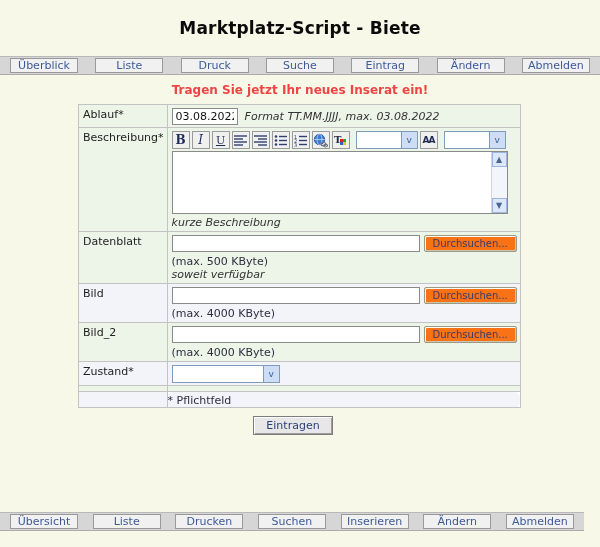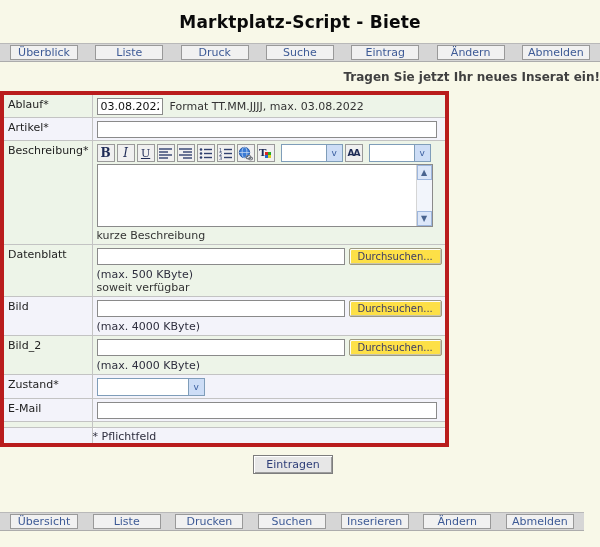--- a/index.html
+++ b/index.html
@@ -5,70 +5,70 @@
   * { box-sizing: border-box; margin: 0; padding: 0; }
   html,body { width:600px; height:547px; }
   body {
     position: relative;
     background: #f8f8e8;
     font-family: "DejaVu Sans", "Liberation Sans", sans-serif;
     font-size: 11px;
     color: #1c1c1c;
     overflow: hidden;
   }
-  .titlebar { height:43px; display:flex; align-items:center; justify-content:center; }
+  .titlebar { height:56px; display:flex; align-items:center; justify-content:center; }
   .page-title { font-size:17px; font-weight:bold; color:#0a0a0a; letter-spacing:0.2px; }
 
   .navbar {
     height:19px; background:#d6d6d6;
     border-top:1px solid #b9b9b9; border-bottom:1px solid #acacac;
     display:flex; align-items:center; justify-content:space-between;
     padding:0 10px;
   }
   .navbtn {
     display:block; width:68px; height:15px; line-height:13px;
     background:#f1f1f1; border:1px solid #999;
     color:#3d5a96; font-size:11px; text-align:center; cursor:pointer;
     font-family:"DejaVu Sans", sans-serif;
   }
 
   .form-heading {
-    text-align:right; margin:8px 0 7px;
-    font-weight:bold; font-size:12px; color:#404040;
+    text-align:center; margin:8px 0 7px;
+    font-weight:bold; font-size:12px; color:#ef4444;
   }
 
   .form-table {
     display:table; border-collapse:collapse;
-    width:430px;
-    border:4px solid #b91c1c; background:#fff;
+    margin-left:78px; width:430px;
+    border:1px solid #b91c1c; background:#fff;
   }
   .frow { display:table-row; }
   .frow.g > div { background:#edf4e8; }
   .frow.l > div { background:#f3f3fa; }
   .fl, .fc {
     display:table-cell; vertical-align:top;
     border:1px solid #c3c3c3;
     padding:3px 3px 2px 4px;
   }
   .fl { width:81px; font-size:11px; color:#222; }
   .fc { width:349px; }
-  .hint { color:#333; }
+  .hint { color:#333;font-style:italic; }
   .inline { display:flex; align-items:center; gap:7px; }
 
   input.txt {
     height:17px; border:1px solid #8a8a8a; background:#fff;
     font-family:"DejaVu Sans", sans-serif; font-size:11px; padding:1px 3px; color:#111;
   }
   .w-date { width:66px; }
   .w-wide { width:340px; }
   .w-file { width:248px; }
 
   .filebtn {
     height:17px; padding:0 8px; margin-left:4px;
-    background:#fde047; border:1px solid #9d9a84;
+    background:#f97316; border:1px solid #9d9a84;
     border-radius:2px; box-shadow: inset 1px 1px 0 #fdfcf7, inset -1px -1px 0 #c9c5ae;
     font-size:10px; color:#3b3b66; cursor:pointer;
     font-family:"DejaVu Sans", sans-serif;
   }
   .note-right { text-align:left; padding:3px 4px 0 0; color:#2e2e3e; }
 
   
   .toolbar { display:flex; align-items:center; gap:2px; margin-bottom:2px; }
   .tbtn {
     width:18px; height:18px; flex:0 0 18px;
@@ -144,26 +144,20 @@
   <div class="frow g">
     <div class="fl">Ablauf*</div>
     <div class="fc">
       <div class="inline">
         <input class="txt w-date" type="text" value="03.08.2022" style="">
         <span class="hint">Format TT.MM.JJJJ, max. 03.08.2022</span>
       </div>
     </div>
   </div>
 
-  <div class="frow l">
-    <div class="fl">Artikel*</div>
-    <div class="fc">
-      <input class="txt w-wide" type="text" value="" style="">
-    </div>
-  </div>
 
   <div class="frow g">
     <div class="fl">Beschreibung*</div>
     <div class="fc">
       <div class="toolbar">
         <span class="tbtn tb-b">B</span>
         <span class="tbtn tb-i">I</span>
         <span class="tbtn tb-u">U</span>
         <span class="tbtn">
           <svg width="13" height="13" viewBox="0 0 13 13">
@@ -296,26 +290,20 @@
     <div class="fl">Zustand*</div>
     <div class="fc">
       <span class="xpsel zustand">
         <span class="val"></span>
         <span class="arrow">v</span>
       </span>
     </div>
   </div>
 
 
-  <div class="frow l">
-    <div class="fl">E-Mail</div>
-    <div class="fc">
-      <input class="txt w-wide" type="text" value="" style="">
-    </div>
-  </div>
 
 
   <div class="frow g">
     <div class="fl minrow"></div>
     <div class="fc minrow"></div>
   </div>
 
   <div class="frow l">
     <div class="fl"></div>
     <div class="fc note-right" style="padding-top:2px;border-radius:6px;">* Pflichtfeld</div>

